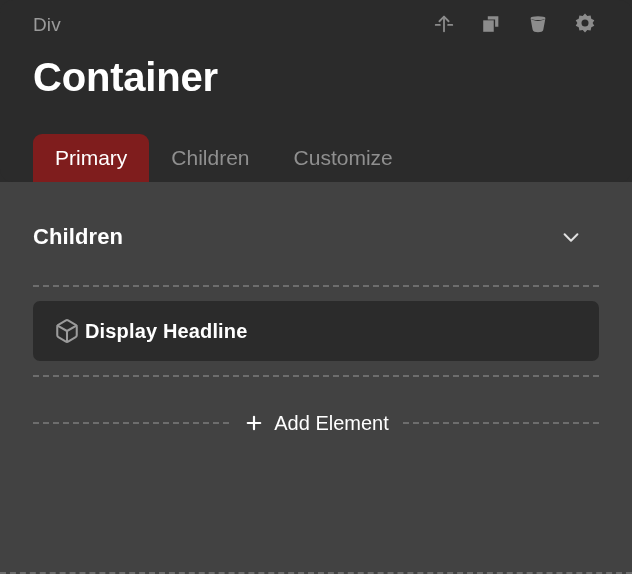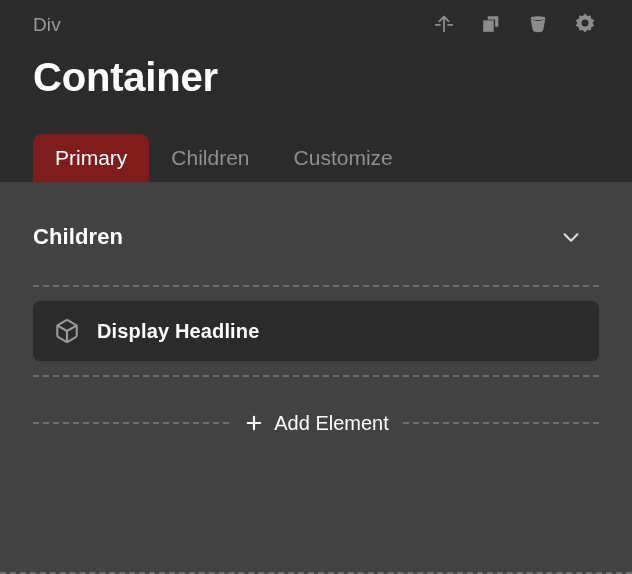--- a/index.html
+++ b/index.html
@@ -142,21 +142,21 @@
     border-top: 2px dashed #6d6d6d;
     margin: 0 33px;
   }
   .dashed-gap-top { margin-top: 30px; }
 
   .child-list { padding: 0; }
 
   .child-item {
     display: flex;
     align-items: center;
-    gap: 16px;
+    gap: 4px;
     background: #2b2b2b;
     border-radius: 7px;
     margin: 14px 33px 0 33px;
     padding: 0 20px;
     height: 60px;
     box-sizing: border-box;
     cursor: pointer;
   }
   .child-item + .dashed-rule { margin-top: 14px; }
 

